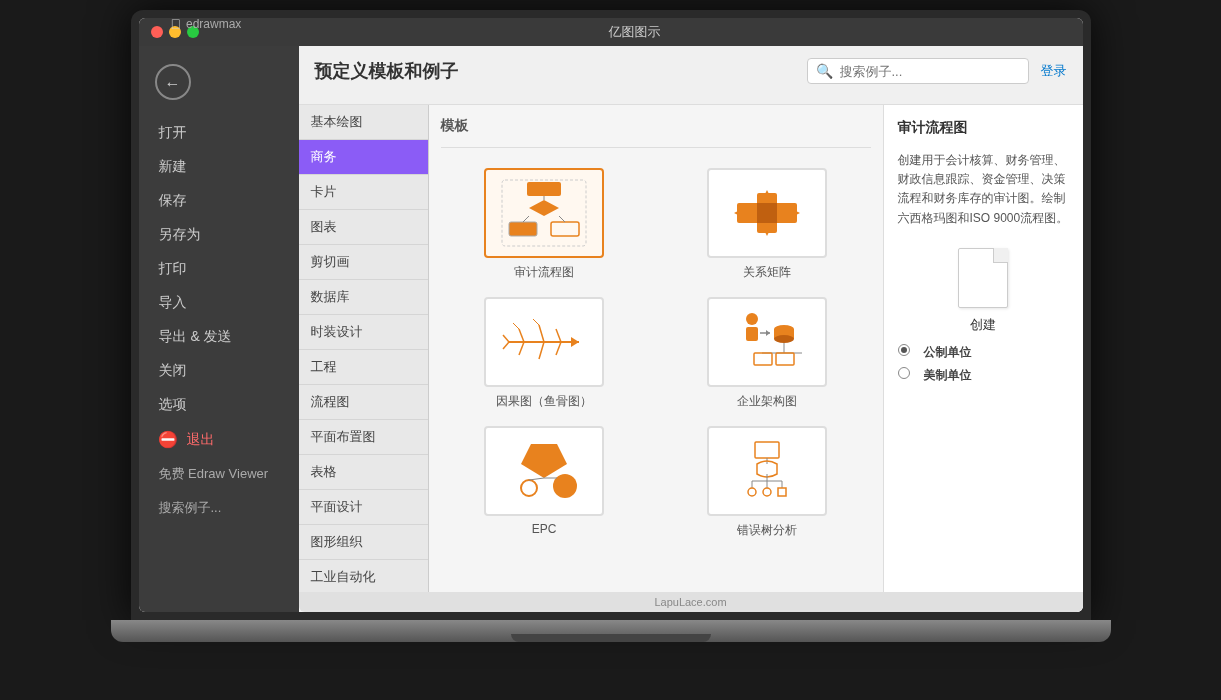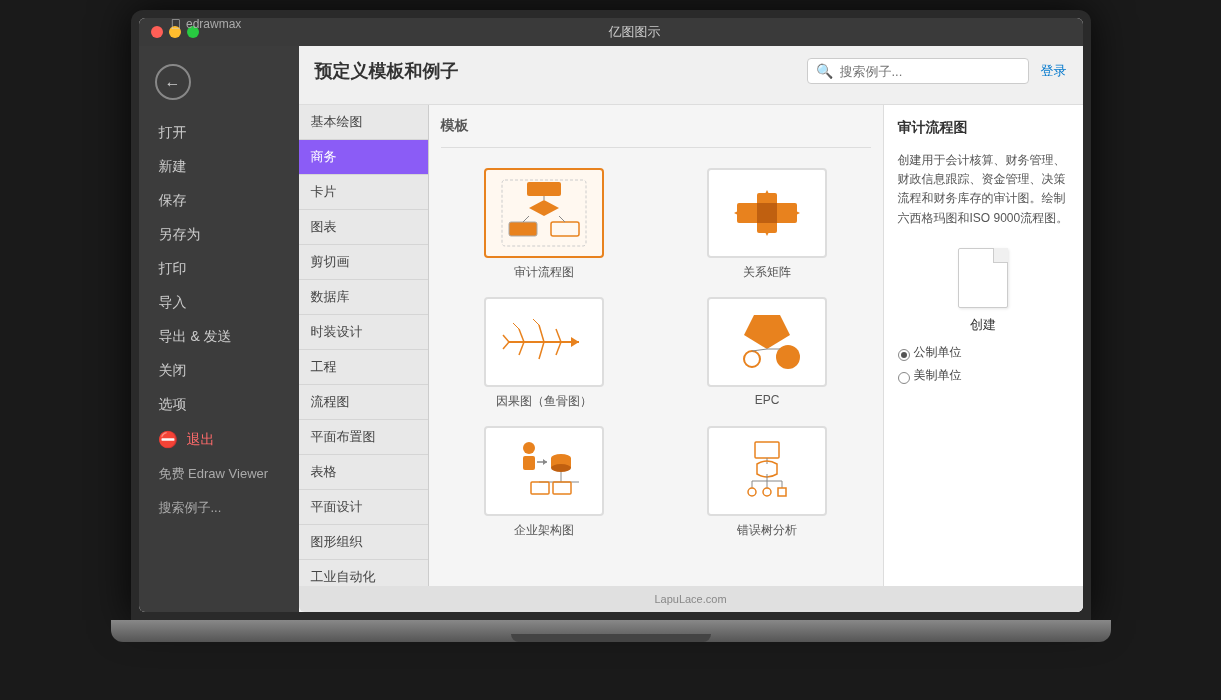--- a/index.html
+++ b/index.html
@@ -347,23 +347,24 @@
     .unit-options {
       display: flex;
       flex-direction: column;
       gap: 6px;
       font-size: 12px;
       color: #444;
     }
 
     .unit-option {
       display: flex;
-      align-items: flex-end;
-      gap: 4px;
+      align-items: flex-start;
+      gap: 14px;
       cursor: pointer;
+      font-weight: bold;
     }
 
     .radio-circle {
       width: 12px;
       height: 12px;
       border-radius: 50%;
       border: 1px solid #888;
       display: flex;
       align-items: center;
       justify-content: center;
@@ -373,21 +374,21 @@
       content: '';
       width: 6px;
       height: 6px;
       border-radius: 50%;
       background: #555;
     }
 
     
     .bottom-bar {
       background: #e0e0e0;
-      height: 26px;
+      height: 20px;
       border-radius: 0 0 6px 6px;
       display: flex;
       align-items: center;
       justify-content: center;
     }
 
     .bottom-text {
       font-size: 11px;
       color: #888;
     }
@@ -613,53 +614,53 @@
                       <line x1="10" y1="35" x2="4" y2="42" stroke="#e8821e" stroke-width="1.5"></line>
                     </svg>
                   </div>
                   <span class="template-label">因果图（鱼骨图）</span>
                 </div>
 
                 <div class="template-item">
                   <div class="template-thumb">
                     <svg width="90" height="70" viewBox="0 0 90 70">
 
-                      <polygon points="32,8 58,8 68,28 45,42 22,28" fill="#e8821e"></polygon>
-
-                      <circle cx="66" cy="50" r="12" fill="#e8821e"></circle>
-
-                      <circle cx="30" cy="52" r="8" fill="none" stroke="#e8821e" stroke-width="2"></circle>
-                      <line x1="45" y1="42" x2="58" y2="42" stroke="#888" stroke-width="1"></line>
-                      <line x1="45" y1="42" x2="30" y2="44" stroke="#888" stroke-width="1"></line>
-                    </svg>
-                  </div>
-                  <span class="template-label">EPC</span>
-                </div>
-
-                <div class="template-item">
-                  <div class="template-thumb">
-                    <svg width="90" height="70" viewBox="0 0 90 70">
-
                       <circle cx="30" cy="12" r="6" fill="#e8821e"></circle>
                       <rect x="24" y="20" width="12" height="14" fill="#e8821e" rx="2"></rect>
 
                       <line x1="38" y1="26" x2="48" y2="26" stroke="#888" stroke-width="1.5"></line>
                       <polygon points="48,26 44,23 44,29" fill="#888"></polygon>
 
                       <ellipse cx="62" cy="22" rx="10" ry="4" fill="#e8821e"></ellipse>
                       <rect x="52" y="22" width="20" height="10" fill="#e8821e"></rect>
                       <ellipse cx="62" cy="32" rx="10" ry="4" fill="#c06010"></ellipse>
 
                       <line x1="62" y1="36" x2="62" y2="46" stroke="#888" stroke-width="1"></line>
                       <line x1="40" y1="46" x2="80" y2="46" stroke="#888" stroke-width="1"></line>
                       <rect x="32" y="46" width="18" height="12" fill="none" stroke="#e8821e" stroke-width="1.5" rx="1"></rect>
                       <rect x="54" y="46" width="18" height="12" fill="none" stroke="#e8821e" stroke-width="1.5" rx="1"></rect>
                     </svg>
                   </div>
                   <span class="template-label">企业架构图</span>
+                </div>
+
+                <div class="template-item">
+                  <div class="template-thumb">
+                    <svg width="90" height="70" viewBox="0 0 90 70">
+
+                      <polygon points="32,8 58,8 68,28 45,42 22,28" fill="#e8821e"></polygon>
+
+                      <circle cx="66" cy="50" r="12" fill="#e8821e"></circle>
+
+                      <circle cx="30" cy="52" r="8" fill="none" stroke="#e8821e" stroke-width="2"></circle>
+                      <line x1="45" y1="42" x2="58" y2="42" stroke="#888" stroke-width="1"></line>
+                      <line x1="45" y1="42" x2="30" y2="44" stroke="#888" stroke-width="1"></line>
+                    </svg>
+                  </div>
+                  <span class="template-label">EPC</span>
                 </div>
 
                 <div class="template-item">
                   <div class="template-thumb">
                     <svg width="90" height="70" viewBox="0 0 90 70">
 
                       <rect x="33" y="6" width="24" height="16" fill="none" stroke="#e8821e" stroke-width="1.5" rx="1"></rect>
                       <line x1="45" y1="22" x2="45" y2="28" stroke="#888" stroke-width="1"></line>
 
                       <path d="M35,28 Q45,22 55,28 L55,38 Q45,44 35,38 Z" fill="none" stroke="#e8821e" stroke-width="1.5"></path>

